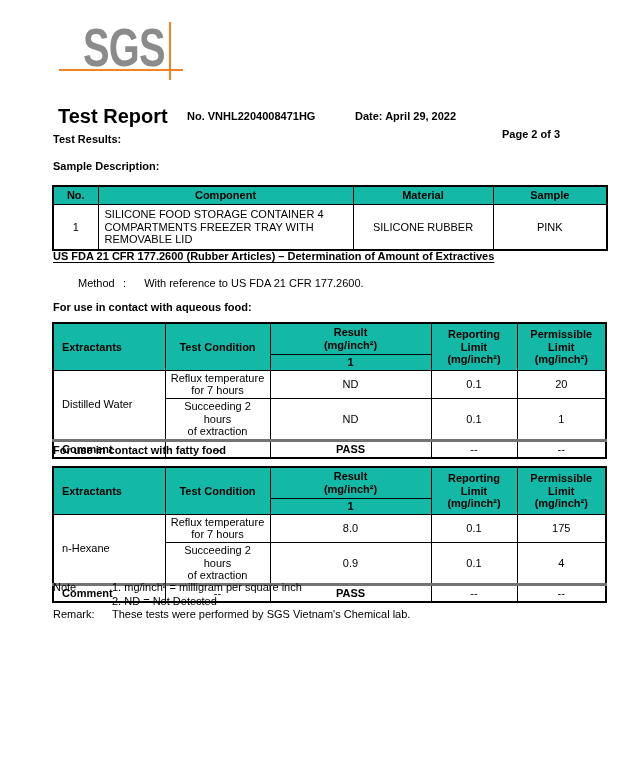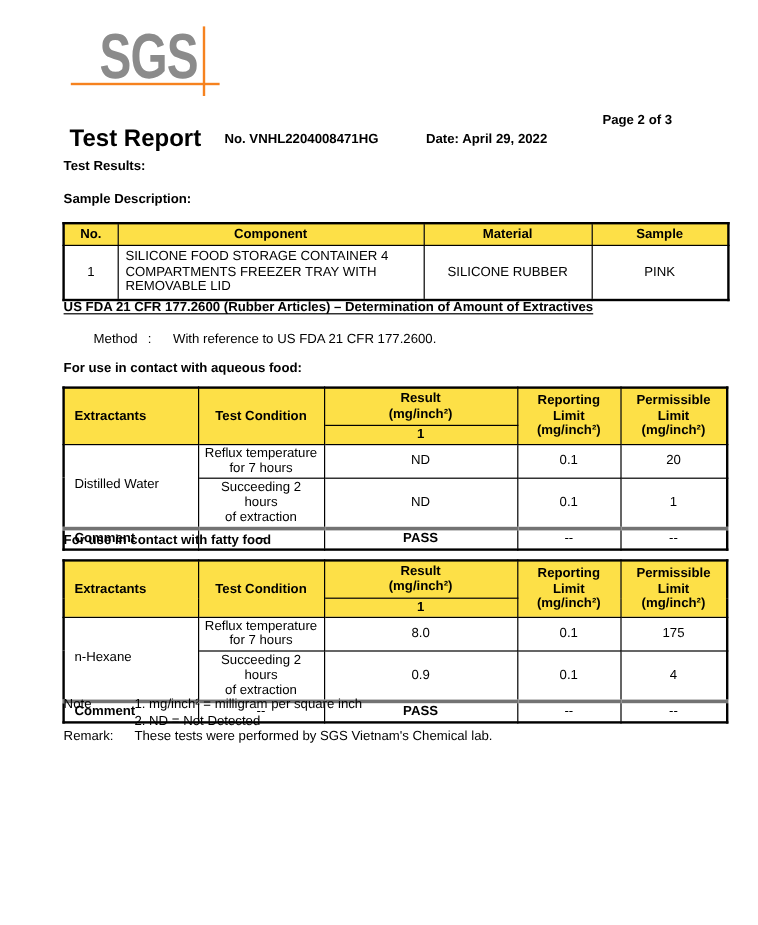--- a/index.html
+++ b/index.html
@@ -27,21 +27,21 @@
     transform: scaleX(0.75);
     transform-origin: left top;
   }
   .logo-hline { position: absolute; left: 59px; top: 69px; width: 124px; height: 2px; background: #f6821f; }
   .logo-vline { position: absolute; left: 169px; top: 22px; width: 2px; height: 58px; background: #f6821f; }
 
   
   .report-title { left: 58px; top: 105px; font-size: 20px; font-weight: bold; }
   .report-no    { left: 187px; top: 110px; font-weight: bold; }
   .report-date  { left: 355px; top: 110px; font-weight: bold; }
-  .report-page  { left: 502px; top: 94px; font-weight: bold; }
+  .report-page  { left: 502px; top: 128px; font-weight: bold; }
 
   .lbl-bold { font-weight: bold; }
   .test-results { left: 53px; top: 133px; }
   .sample-desc  { left: 53px; top: 160px; }
 
   .fda-heading {
     left: 53px; top: 250px;
     font-weight: bold;
     text-decoration: underline;
     text-underline-offset: 2px;
@@ -54,21 +54,21 @@
   .fatty-title   { left: 53px; top: 444px; font-weight: bold; }
 
   
   table {
     border-collapse: collapse;
     table-layout: fixed;
     font-size: 11px;
     border: 2px solid #000;
   }
   th, td { border: 1px solid #000; padding: 1px 4px; line-height: 1.15; }
-  th { background: #fde047; font-weight: bold; text-align: center; }
+  th { background: #14b8a6; font-weight: bold; text-align: center; }
   td { text-align: center; }
 
   .sample-table { left: 52px; top: 185px; width: 554px; }
   .sample-table th { height: 15px; }
   .sample-table td { height: 42px; }
   .sample-table td.comp-cell { text-align: left; padding-left: 6px; }
 
   .extract-table { width: 554px; }
   .extract-table th.h-extr { text-align: left; padding-left: 8px; }
   .extract-table .hrow1 th { height: 28px; }

